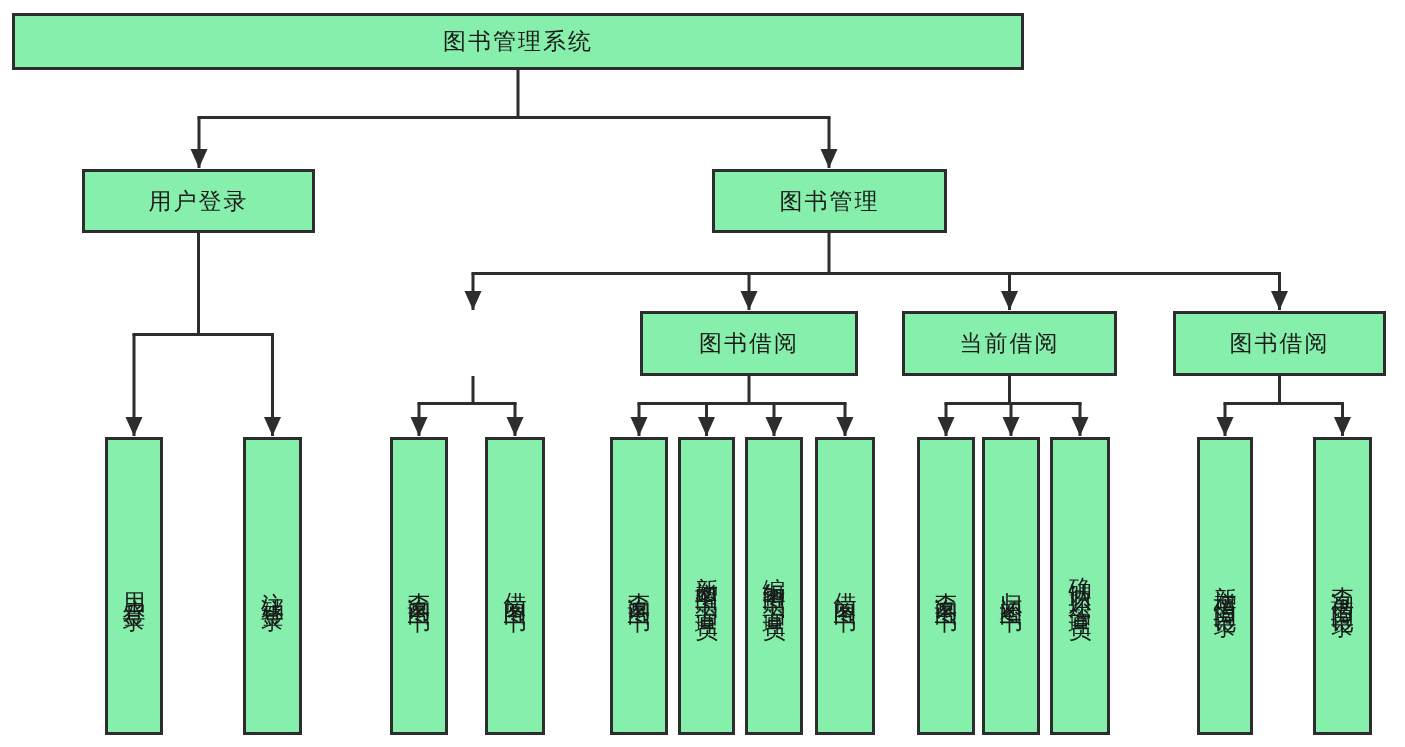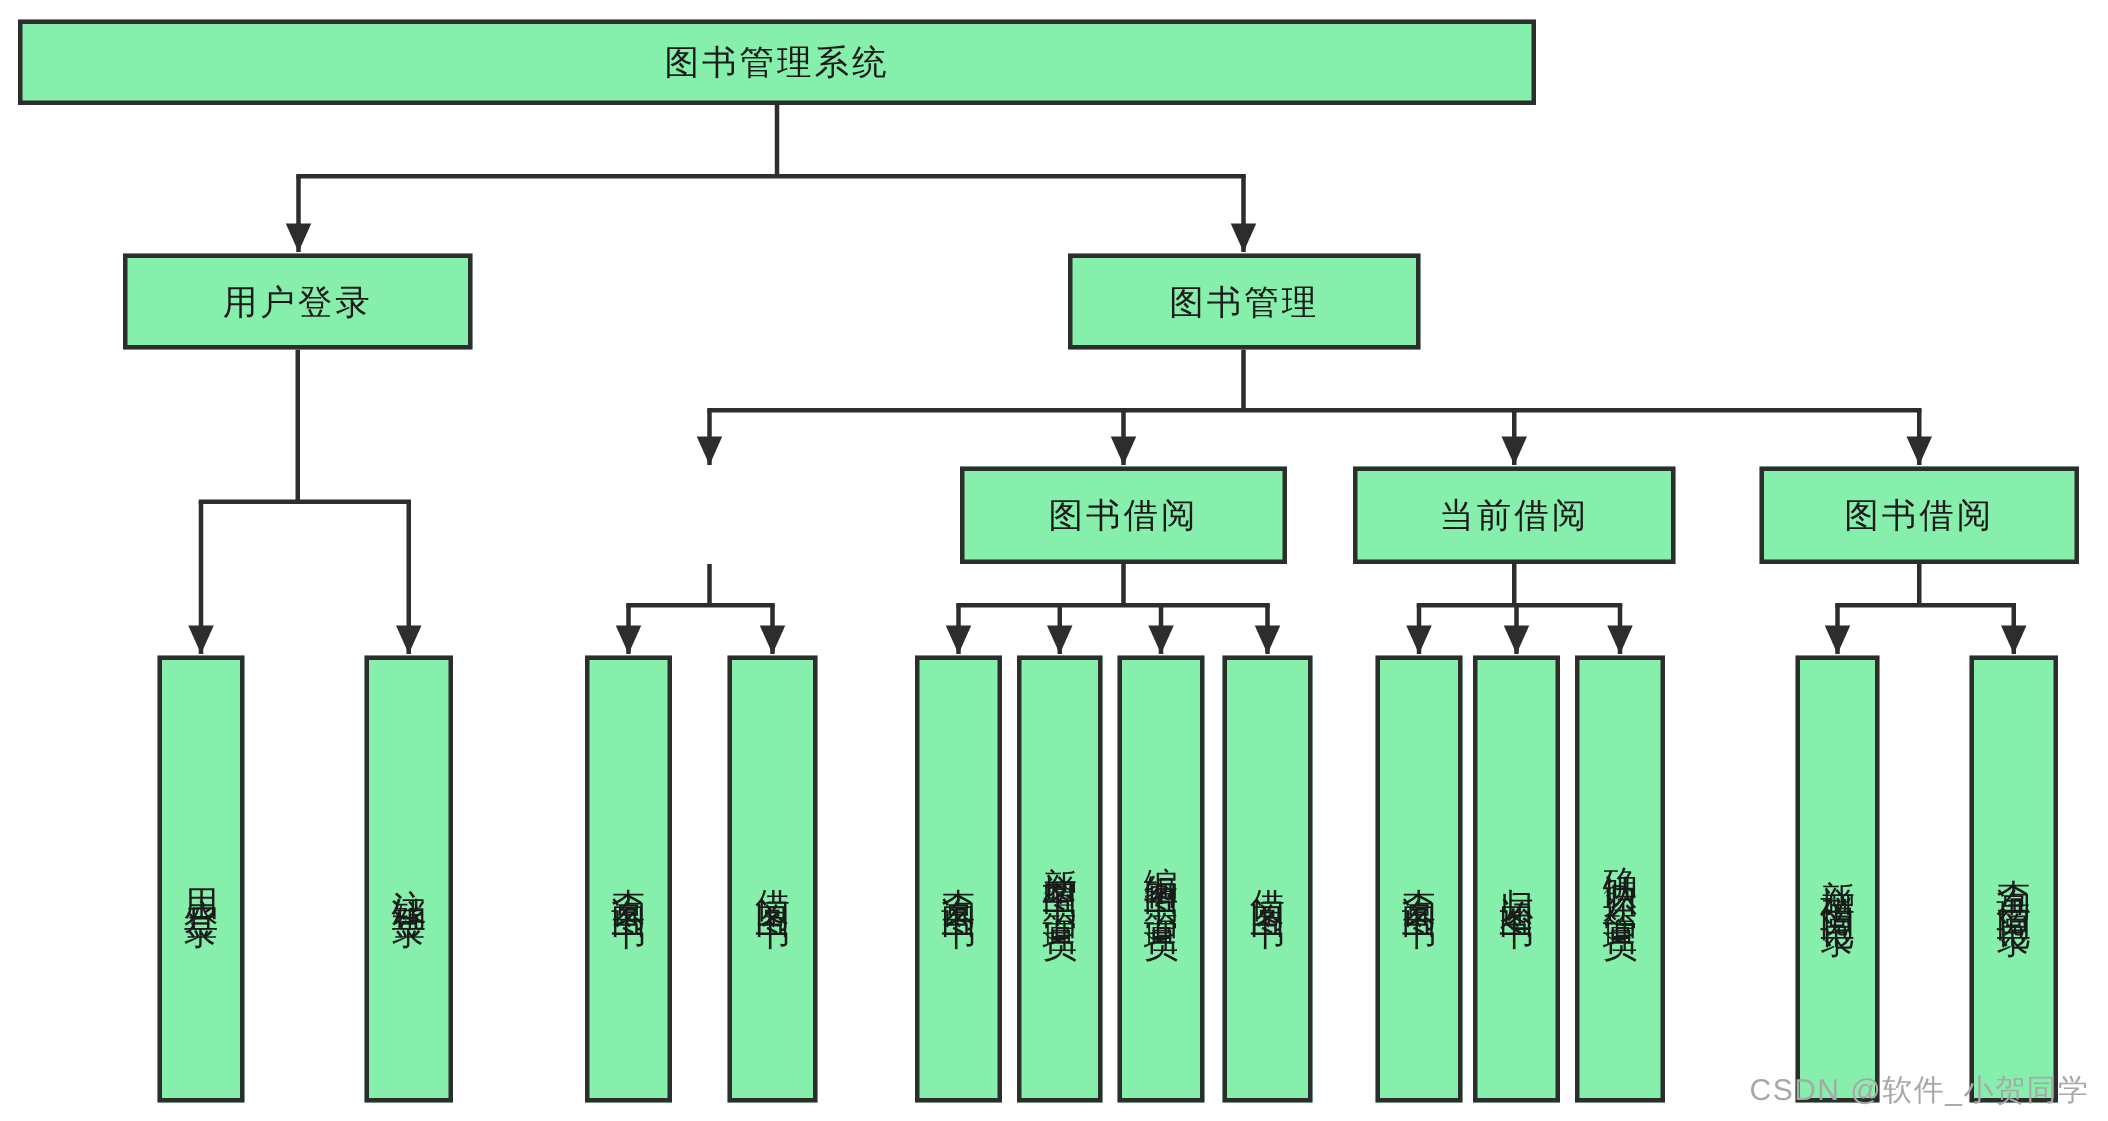--- a/index.html
+++ b/index.html
@@ -136,15 +136,14 @@
     <span class="lbl">确认归还（管理员）</span>
   </div>
 
   <div class="node vnode" style="left:1197px;top:437px;width:56px;height:298px;">
     <span class="lbl">新增借阅记录</span>
   </div>
   <div class="node vnode" style="left:1313px;top:437px;width:59px;height:298px;">
     <span class="lbl">查询借阅记录</span>
   </div>
 
-  <div class="watermark">CSDN @软件_小贺同学</div>
 
 </div>
 
 </body></html>

